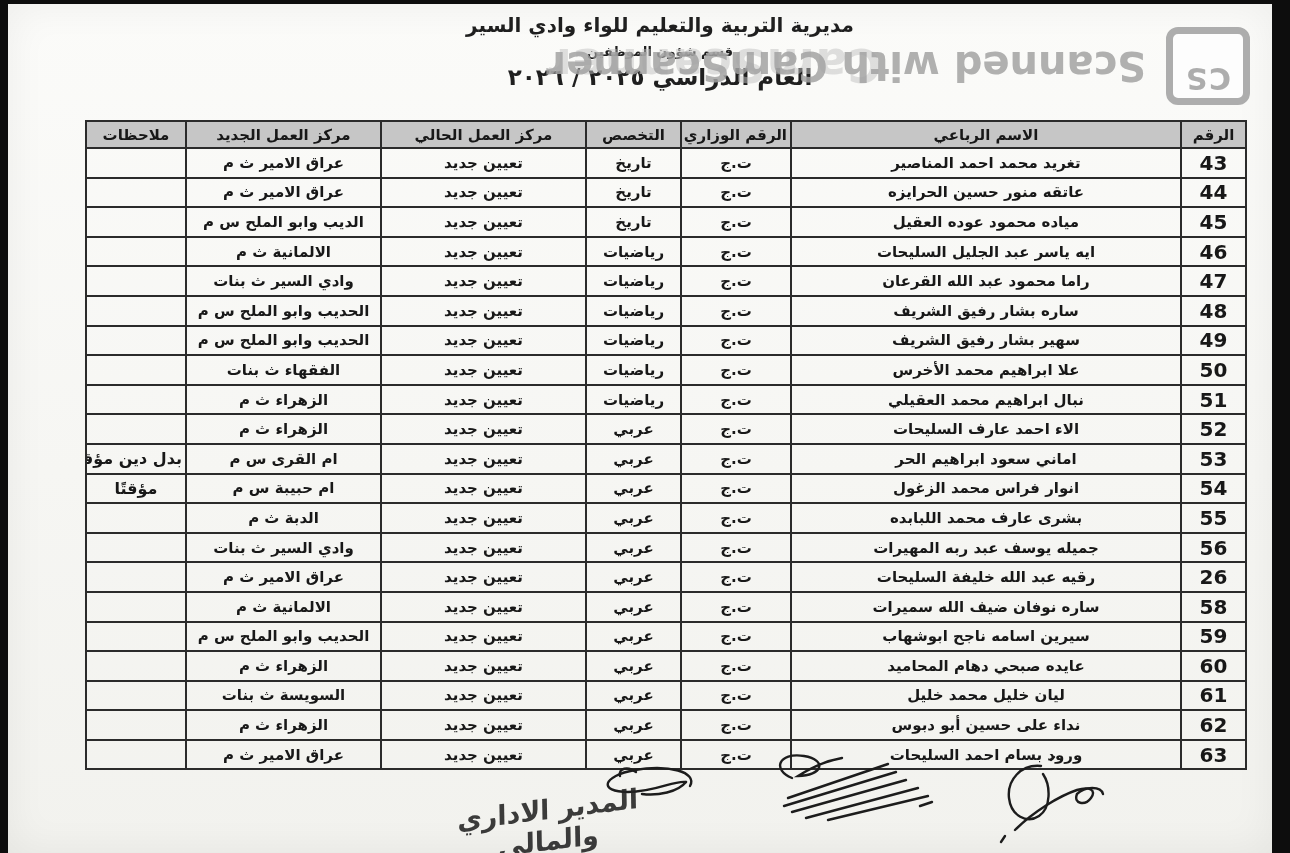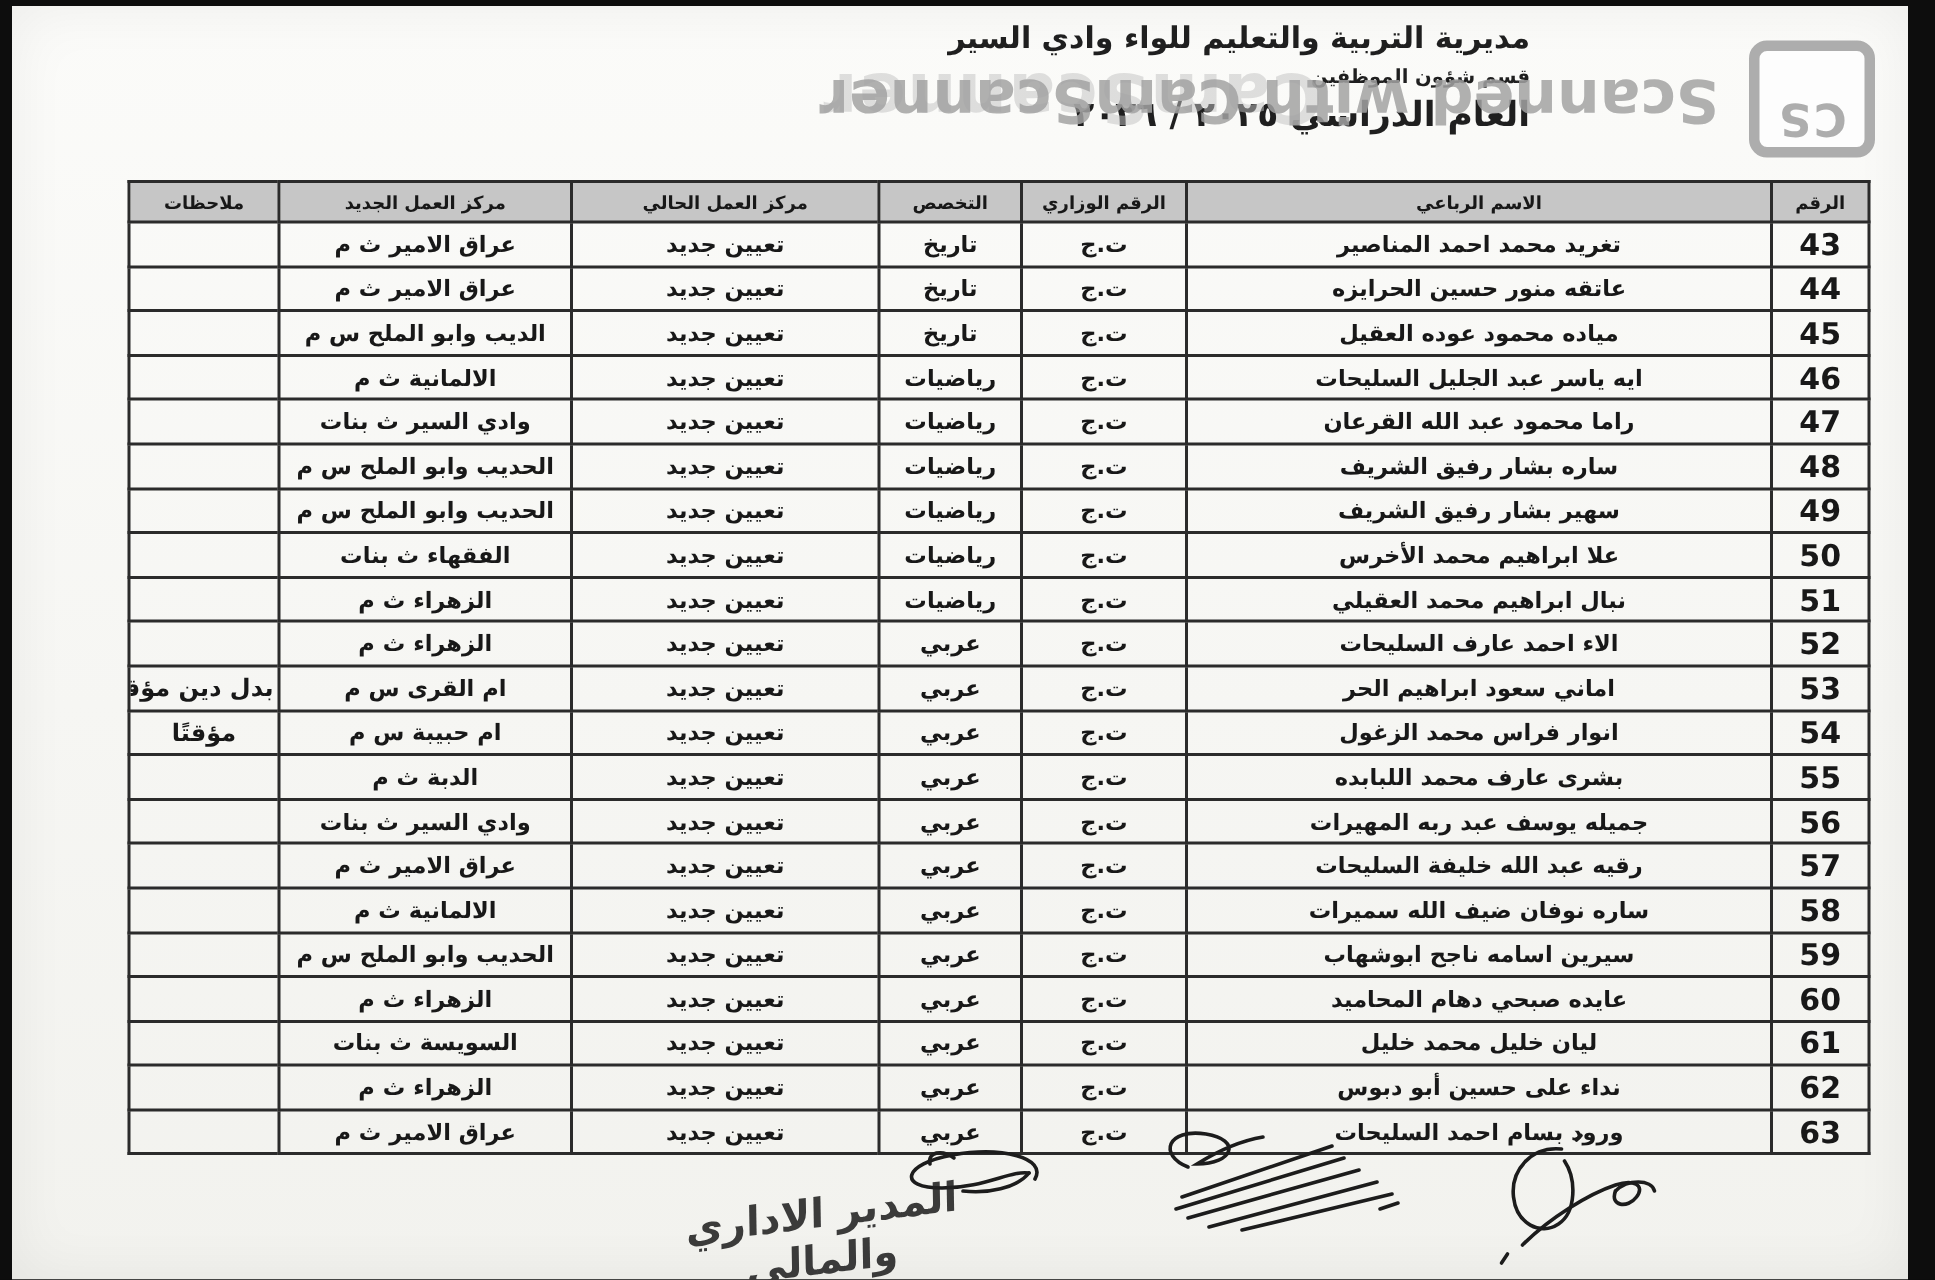--- a/index.html
+++ b/index.html
@@ -11,21 +11,21 @@
   }
   .page{
     position:absolute;left:8px;top:4px;
     width:1264px;height:849px;
     background:linear-gradient(180deg,#fbfbf9 0%,#f6f6f3 55%,#f2f2ee 100%);
     box-shadow:inset 0 0 40px rgba(0,0,0,0.06);
   }
   
   .doc-header{
     position:absolute;left:292px;top:8px;width:720px;
-    text-align:right;direction:rtl;color:#1f1f1f;z-index:1;
+    text-align:center;direction:rtl;color:#1f1f1f;z-index:1;
   }
   .doc-header .l1{font-size:20px;font-weight:bold;line-height:27px;}
   .doc-header .l2{font-size:13px;font-weight:bold;line-height:26px;}
   .doc-header .l3{font-size:16.5px;font-weight:bold;line-height:25px;color:#3c3c3c;opacity:.85;}
   .doc-header .l4{font-size:23px;font-weight:bold;line-height:25px;}
   
   .wm-echo{
     position:absolute;left:540px;top:34px;z-index:4;
     font-size:46px;font-weight:bold;color:#c2c2c2;opacity:.5;
     transform:rotate(180deg);letter-spacing:1px;pointer-events:none;
@@ -56,21 +56,21 @@
   col.col-current{width:205px;}  col.col-new{width:195px;}
   col.col-notes{width:100px;}
   th,td{
     border:2px solid #2b2b2b;
     text-align:center;vertical-align:middle;
     color:#181818;font-weight:bold;
     padding:0 3px;overflow:hidden;white-space:nowrap;
   }
   thead tr{height:27px;}
   tbody tr{height:29.6px;}
-  th{background:#c6c6c6;font-size:12px;}
+  th{background:#c6c6c6;font-size:15px;}
   td{font-size:15px;background:transparent;}
   td.cell-num{font-size:20px;font-family:"DejaVu Sans",sans-serif;direction:ltr;}
   td.cell-notes{font-size:16px;}
   
   .sig{position:absolute;z-index:3;}
   .sig svg path{fill:none;stroke:#1c1c1c;stroke-width:2.4;stroke-linecap:round;}
   .sig-director-text{
     position:absolute;left:400px;top:790px;width:280px;z-index:3;
     direction:rtl;text-align:center;
     font-size:27px;color:#222;
@@ -240,21 +240,21 @@
           <tr>
             <td class="cell-num">56</td>
             <td class="cell-name">جميله يوسف عبد ربه المهيرات</td>
             <td class="cell-ministry">ت.ج</td>
             <td class="cell-major">عربي</td>
             <td class="cell-current">تعيين جديد</td>
             <td class="cell-new">وادي السير ث بنات</td>
             <td class="cell-notes"></td>
           </tr>
           <tr>
-            <td class="cell-num">57</td>
+            <td class="cell-num">26</td>
             <td class="cell-name">رقيه عبد الله خليفة السليحات</td>
             <td class="cell-ministry">ت.ج</td>
             <td class="cell-major">عربي</td>
             <td class="cell-current">تعيين جديد</td>
             <td class="cell-new">عراق الامير ث م</td>
             <td class="cell-notes"></td>
           </tr>
           <tr>
             <td class="cell-num">58</td>
             <td class="cell-name">ساره نوفان ضيف الله سميرات</td>

